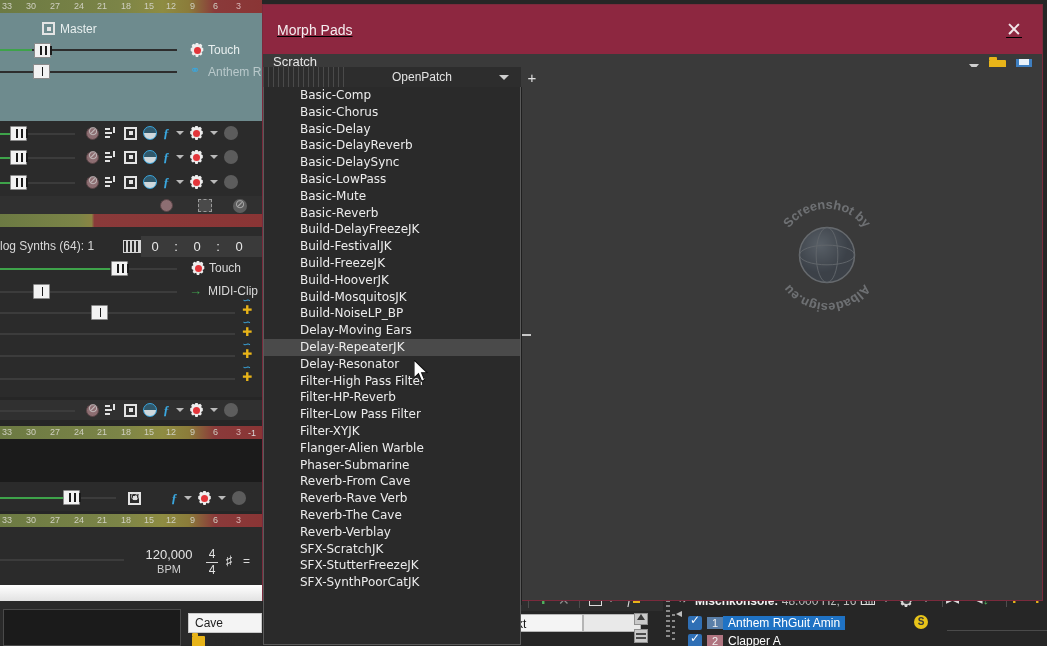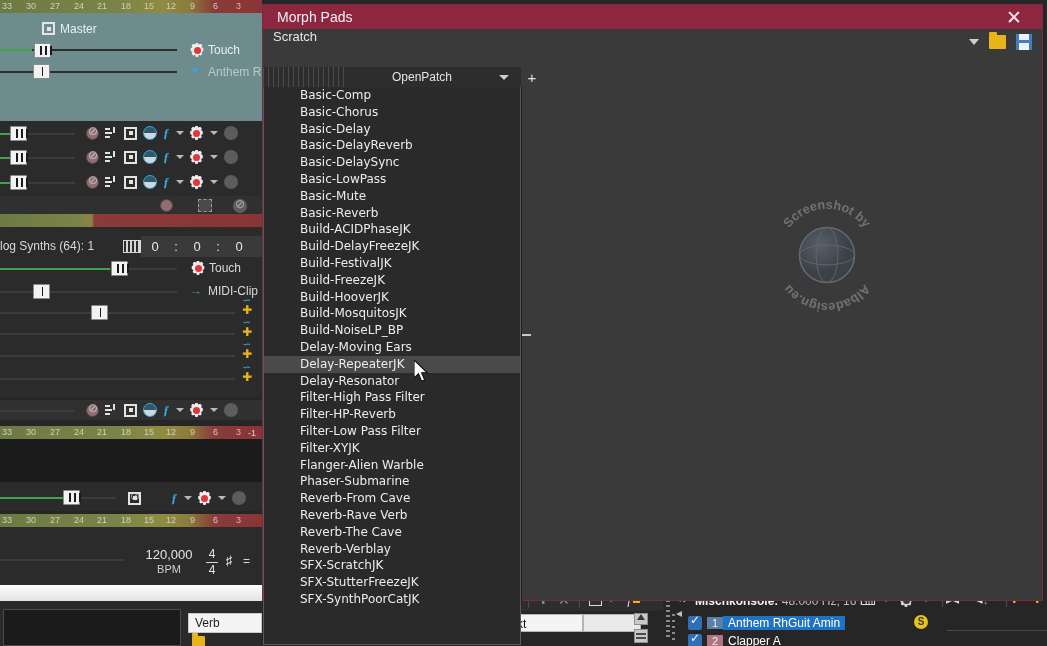--- a/index.html
+++ b/index.html
@@ -105,22 +105,22 @@
   .trk .chk { width:14px;height:14px;border-radius:2px;background:#2f6fb5;position:relative; }
   .trk .chk::after{content:"\2713";position:absolute;left:2px;top:-3px;color:#fff;font-size:12px;}
   .trk .num { width:16px; text-align:center; color:#efefef; font-size:11px; margin-left:5px; }
   .trk .nm { color:#fff; padding:0 5px; }
   .vorschau { position:absolute; background:#323232; border:1px solid #454545;
      color:#cfcfcf; font-size:12px; padding:4px 8px; }
 
   
   .dialog { position:absolute; left:262px; top:4px; width:781px; height:597px;
      background:#3a3a3a; border:1px solid #7a2a3c; }
-  .dlg-title { height:24px; background:#8d2740; display:flex; align-items:center;
-     justify-content:space-between; padding:0 14px; }
+  .dlg-title { height:49px; background:#8d2740; display:flex; align-items:center;
+     justify-content:space-between; padding:0 14px;text-decoration:underline; }
   .dlg-title .t { color:#f5eef0; font-size:14px; }
   .dlg-close { color:#f2e6ea; font-size:19px; line-height:1; cursor:pointer;
      padding:2px 6px; }
   .dlg-row { height:26px; background:#3a3a3a; display:flex; 
      padding:0 10px; justify-content:space-between; }
   .dlg-row .t { color:#e6e6e6; font-size:13px; }
   .dlg-row .right { display:flex; align-items:center; gap:10px; }
   .chev { width:0;height:0;border-left:5px solid transparent;
      border-right:5px solid transparent;border-top:6px solid #cfcfcf; }
   .ic-folder-y { width:17px;height:14px;background:#e8b419;border-radius:1px;position:relative; }
@@ -456,21 +456,21 @@
     <div>4</div>
   </div>
   <div style="position:absolute;left:226px;top:553px;color:#e6e6e6;font-size:13px;">♯</div>
   <div class="lbl" style="left:243px;top:554px;font-size:12px;">= </div>
 
   <div class="white-strip" style="left:0;top:585px;width:262px;height:16px;
        background:linear-gradient(to bottom,#ffffff,#e2e2e2);"></div>
 
   <div class="explorer" style="left:0;top:601px;width:262px;height:45px;"></div>
   <div class="panel-black" style="left:3px;top:609px;width:178px;height:37px;border:1px solid #4a4a4a;"></div>
-  <div class="namehdr" style="left:188px;top:613px;width:74px;">Verb</div>
+  <div class="namehdr" style="left:188px;top:613px;width:74px;">Cave</div>
   <div class="folder-ic" style="left:192px;top:636px;"></div>
   <div class="lbl" style="left:208px;top:634px;font-size:11px;color:#2a2a2a;">Fehlgeschlage..</div>
 
   <div class="btoolbar" style="left:478px;top:589px;width:185px;height:22px;">
     <div class="tb-ic" style="width:15px;height:12px;background:#e8b419;border-radius:1px;position:relative;">
       <span style="position:absolute;left:11px;top:-4px;color:#cfcfcf;font-size:9px;">⇱</span>
         </div>
     <div class="tb-ic" style="color:#cfcfcf;font-size:13px;">↻</div>
     <div class="sep"></div>
     <div class="tb-ic" style="color:#4fb35e;font-size:12px;">✚<span style="position:absolute;left:7px;top:1px;width:7px;height:6px;background:#e8b419;"></span></div>
@@ -584,21 +584,20 @@
 
     <div class="ddl" id="ddl">
           <div class="ddl-item">Basic-Comp</div>
           <div class="ddl-item">Basic-Chorus</div>
           <div class="ddl-item">Basic-Delay</div>
           <div class="ddl-item">Basic-DelayReverb</div>
           <div class="ddl-item">Basic-DelaySync</div>
           <div class="ddl-item">Basic-LowPass</div>
           <div class="ddl-item">Basic-Mute</div>
           <div class="ddl-item">Basic-Reverb</div>
-          <div class="ddl-item">Build-ACIDPhaseJK</div>
           <div class="ddl-item">Build-DelayFreezeJK</div>
           <div class="ddl-item">Build-FestivalJK</div>
           <div class="ddl-item">Build-FreezeJK</div>
           <div class="ddl-item">Build-HooverJK</div>
           <div class="ddl-item">Build-MosquitosJK</div>
           <div class="ddl-item">Build-NoiseLP_BP</div>
           <div class="ddl-item">Delay-Moving Ears</div>
           <div class="ddl-item sel">Delay-RepeaterJK</div>
           <div class="ddl-item">Delay-Resonator</div>
           <div class="ddl-item">Filter-High Pass Filter</div>

